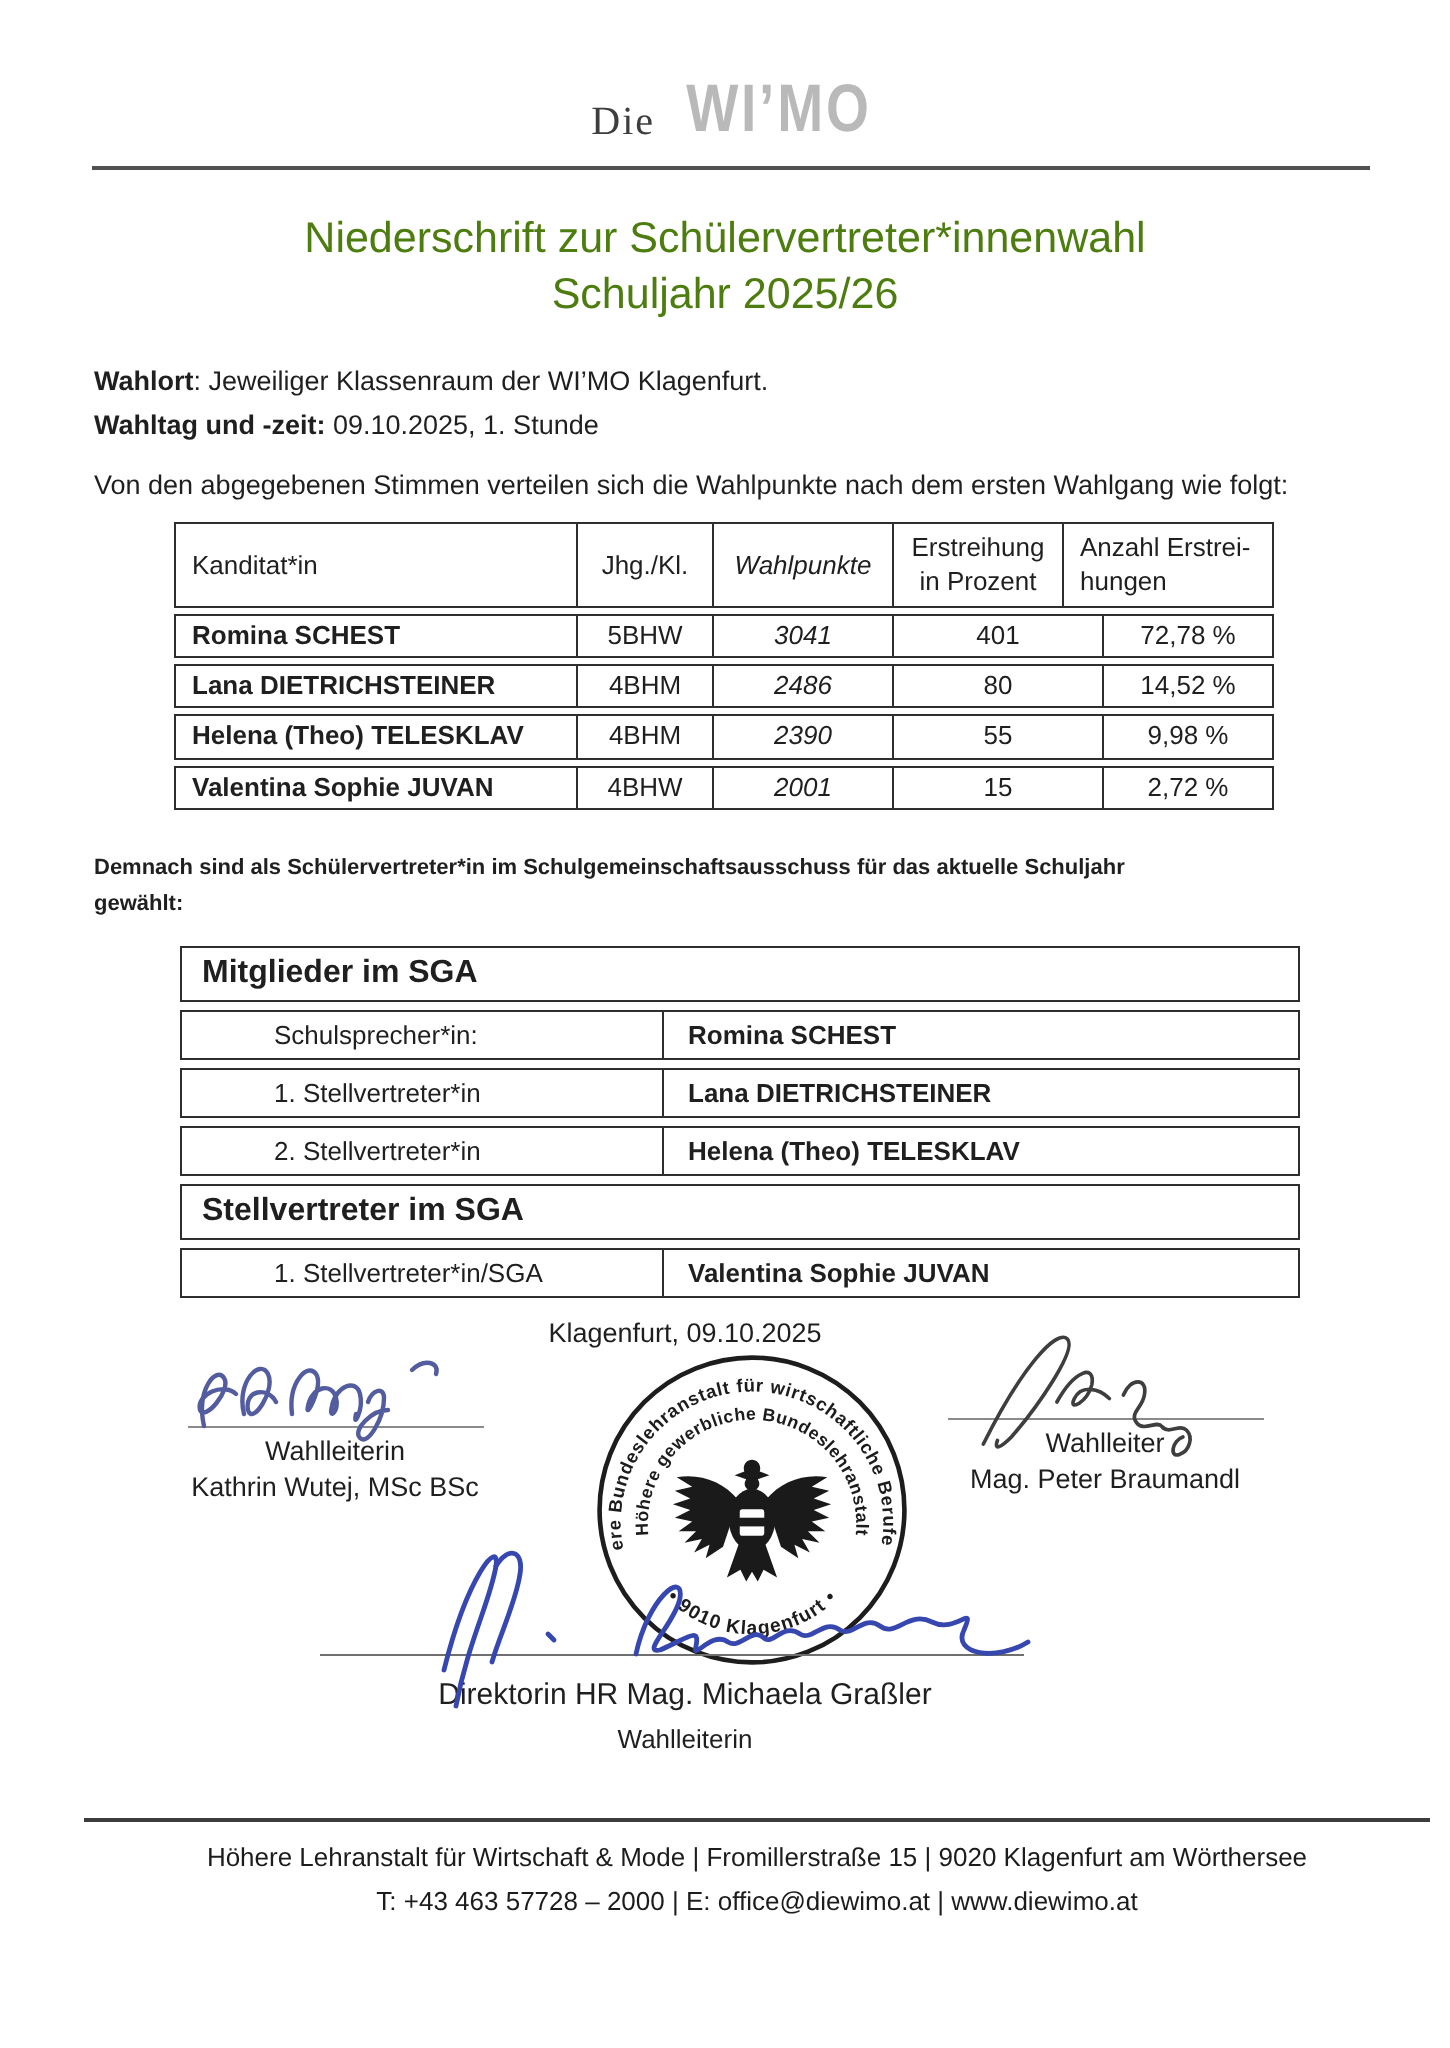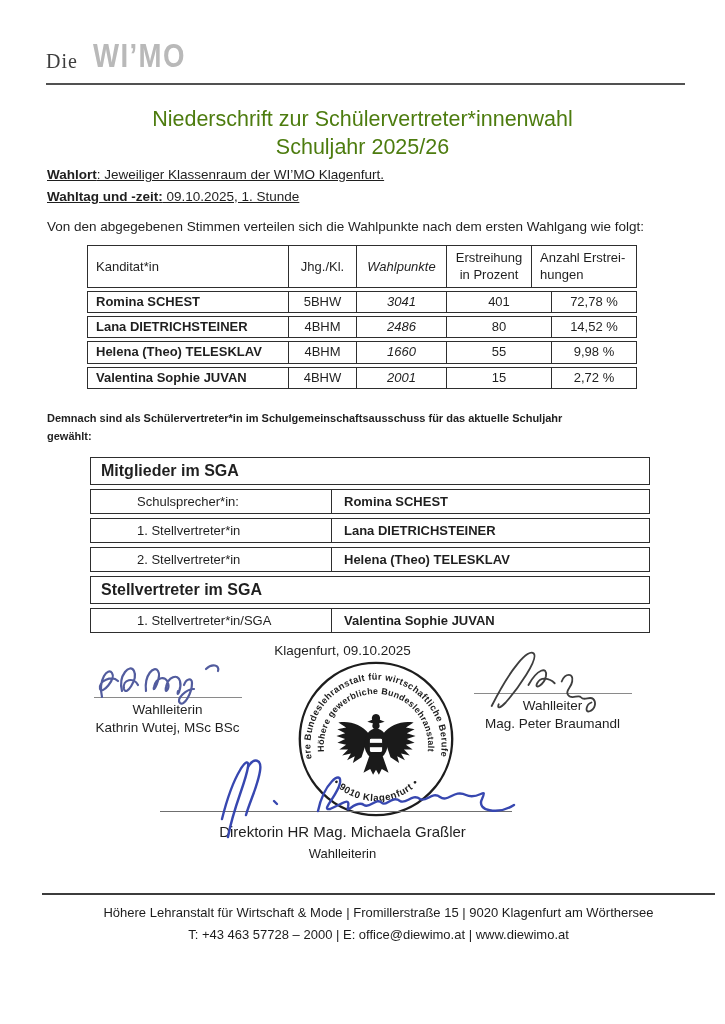--- a/index.html
+++ b/index.html
@@ -1,27 +1,27 @@
 <!DOCTYPE html>
 <html><head>
 <meta charset="utf-8">
 <style>
   html,body{margin:0;padding:0;background:#e8e8e8;}
   .page{
     width:725px;height:1024px;background:#ffffff;position:relative;overflow:hidden;
     font-family:"Liberation Sans", sans-serif;color:#1f1f1f;margin:0 auto;
   }
   
-  .brand-bar{margin:0 40px 0 46px;padding-top:38px;border-bottom:2px solid #515151;text-align:left;line-height:40px;}
+  .brand-bar{margin:0 40px 0 46px;padding-top:38px;border-bottom:2px solid #515151;text-align:center;line-height:40px;}
   .logo-die{font-family:"Liberation Serif", serif;font-size:20px;color:#3e3e3e;letter-spacing:1px;margin-right:7px;}
   .logo-wimo{display:inline-block;font-size:30px;font-weight:700;color:#b9b9b9;letter-spacing:1.5px;transform:scale(.92,1.12);transform-origin:bottom right;}
   
   .doc-title{margin:20px 20px 0;text-align:center;font-size:21.5px;line-height:1.32;font-weight:400;color:#4d7c0f;}
   
-  .meta{margin:2px 40px 0 47px;font-size:13.5px;line-height:1.62;text-decoration:underline;}
+  .meta{margin:18px 40px 0 47px;font-size:13.5px;line-height:1.62;}
   .meta b{font-weight:700;}
   .intro{margin:12px 40px 0 47px;font-size:13.5px;}
   .p2{margin:21px 40px 0 47px;font-size:11px;line-height:1.6;max-width:535px;font-weight:bold;}
   
   .t1{margin:11px 0 0 87px;width:550px;font-size:13px;}
   .t-row{display:flex;border:1.7px solid #2e2e2e;margin-bottom:3px;align-items:stretch;background:#fff;}
   .t1 .c{padding:2px 8px;border-left:1.7px solid #2e2e2e;display:flex;align-items:center;justify-content:center;text-align:center;box-sizing:border-box;line-height:1.25;}
   .t1 .c:first-child{border-left:none;justify-content:flex-start;text-align:left;}
   .t1 .c1{width:200px;}.t1 .c2{width:68px;}.t1 .c3{width:90px;font-style:italic;}.t1 .c4{width:105px;}.t1 .c5{flex:1;}
   .t1 .head .c{padding:4px 8px;font-weight:400;}
@@ -92,21 +92,21 @@
     <div class="t-row">
       <div class="c c1 name">Lana DIETRICHSTEINER</div>
       <div class="c c2">4BHM</div>
       <div class="c c3">2486</div>
       <div class="c c4">80</div>
       <div class="c c5">14,52 %</div>
     </div>
     <div class="t-row">
       <div class="c c1 name">Helena (Theo) TELESKLAV</div>
       <div class="c c2">4BHM</div>
-      <div class="c c3">1660</div>
+      <div class="c c3">2390</div>
       <div class="c c4">55</div>
       <div class="c c5">9,98 %</div>
     </div>
     <div class="t-row">
       <div class="c c1 name">Valentina Sophie JUVAN</div>
       <div class="c c2">4BHW</div>
       <div class="c c3">2001</div>
       <div class="c c4">15</div>
       <div class="c c5">2,72 %</div>
     </div>

